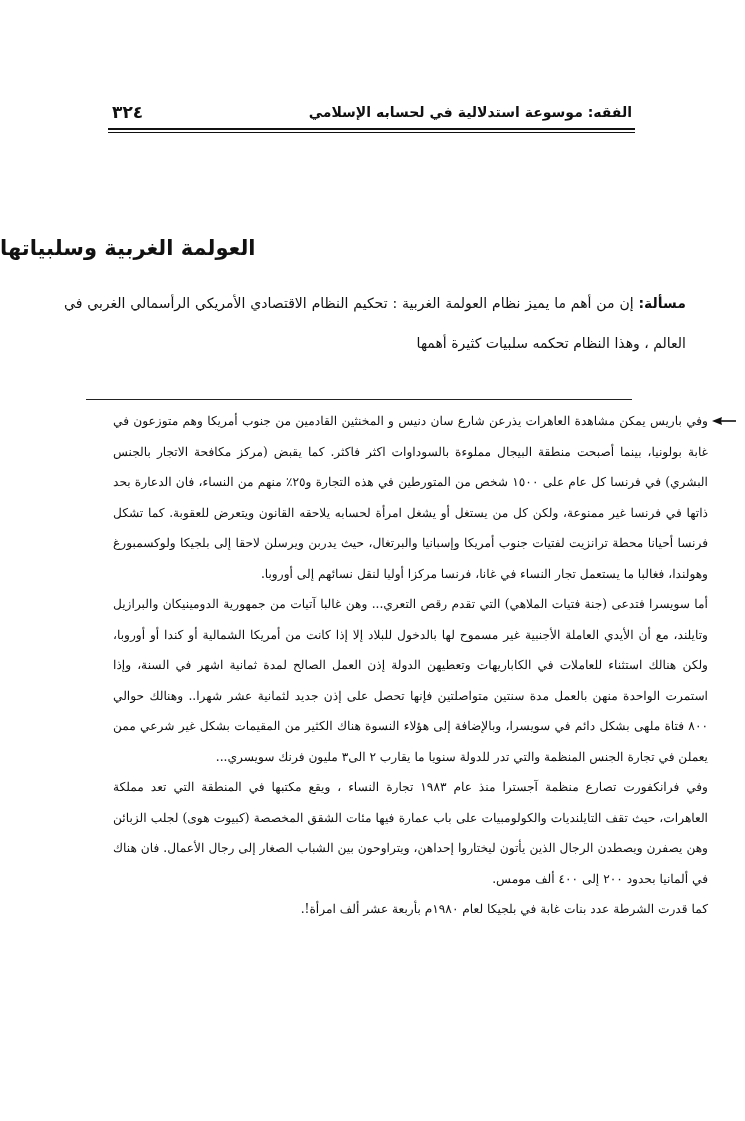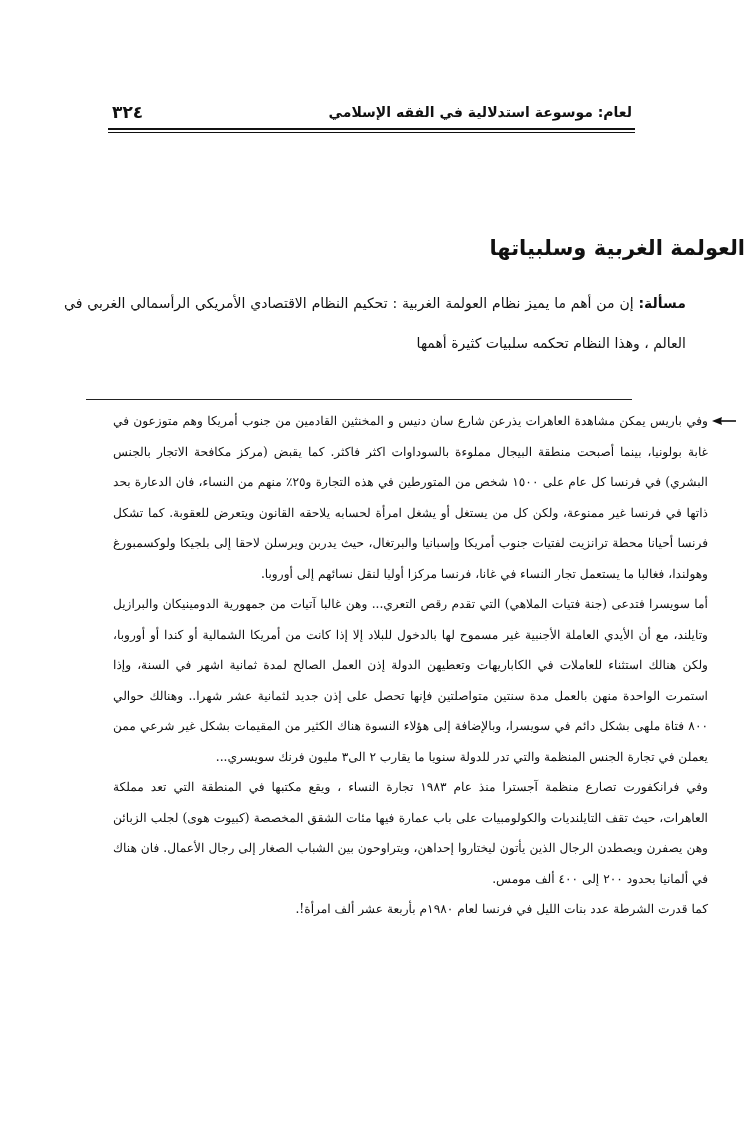--- a/index.html
+++ b/index.html
@@ -7,21 +7,21 @@
          font-family: "DejaVu Serif", serif; color: #111; }
   .page { position: absolute; left: 0; top: 0; width: 745px; height: 1121px; direction: rtl; }
 
   .running-head { position: absolute; top: 98px; left: 112px; width: 520px; height: 28px;
                   display: flex; justify-content: space-between; align-items: center; }
   .running-title { font-family: "DejaVu Sans", sans-serif; font-weight: bold; font-size: 14px; }
   .page-number { font-family: "DejaVu Sans", sans-serif; font-weight: bold; font-size: 17px; }
   .head-rule { position: absolute; top: 128px; left: 108px; width: 527px; height: 5px;
                border-top: 2px solid #111; border-bottom: 1px solid #111; box-sizing: border-box; }
 
-  .chapter-title { position: absolute; top: 236px; left: 0; width: 745px; text-align: right;
+  .chapter-title { position: absolute; top: 236px; left: 0; width: 745px; text-align: left;
                    font-family: "DejaVu Sans", sans-serif; font-weight: bold; font-size: 21px; }
 
   .main-text { position: absolute; top: 283px; left: 64px; width: 622px;
                font-family: "DejaVu Sans", sans-serif; font-size: 14px; line-height: 40px;
                text-align: justify; text-align-last: right; }
   .main-text .lead { font-weight: bold; }
 
   .footnote-rule { position: absolute; top: 399px; left: 86px; width: 546px; height: 0;
                    border-top: 1px solid #222; }
 
@@ -30,21 +30,21 @@
                text-align: justify; margin-left: 33px; }
   .footnotes p { margin: 0; }
   .arrow-icon { display: inline-block; position: absolute; right: -28px; top: 10px; width: 24px; height: 10px; }
   .first { position: relative; }
 </style>
 </head>
 <body>
 
 <div class="page">
   <div class="running-head">
-    <span class="running-title">لعام: موسوعة استدلالية في الفقه الإسلامي</span>
+    <span class="running-title">الفقه: موسوعة استدلالية في لحسابه الإسلامي</span>
     <span class="page-number">٣٢٤</span>
   </div>
   <div class="head-rule"></div>
 
   <div class="chapter-title">العولمة الغربية وسلبياتها</div>
 
   <div class="main-text">
     <span class="lead">مسألة:</span><span> إن من أهم ما يميز نظام العولمة الغربية : تحكيم النظام الاقتصادي الأمريكي الرأسمالي الغربي في العالم ، وهذا النظام تحكمه سلبيات كثيرة أهمها</span>
   </div>
 
@@ -53,15 +53,15 @@
   <div class="footnotes">
     <p class="first">
       <svg class="arrow-icon" viewBox="0 0 24 10">
         <line x1="8" y1="5" x2="24" y2="5" stroke="#111" stroke-width="1.6"></line>
         <polygon points="0,5 10,1 9,5 10,9" fill="#111"></polygon>
       </svg>
       <span>وفي باريس يمكن مشاهدة العاهرات يذرعن شارع سان دنيس و المخنثين القادمين من جنوب أمريكا وهم متوزعون في غابة بولونيا، بينما أصبحت منطقة البيجال مملوءة بالسوداوات اكثر فاكثر. كما يقبض (مركز مكافحة الاتجار بالجنس البشري) في فرنسا كل عام على ١٥٠٠ شخص من المتورطين في هذه التجارة و٢٥٪ منهم من النساء، فان الدعارة بحد ذاتها في فرنسا غير ممنوعة، ولكن كل من يستغل أو يشغل امرأة لحسابه يلاحقه القانون ويتعرض للعقوبة. كما تشكل فرنسا أحيانا محطة ترانزيت لفتيات جنوب أمريكا وإسبانيا والبرتغال، حيث يدربن ويرسلن لاحقا إلى بلجيكا ولوكسمبورغ وهولندا، فغالبا ما يستعمل تجار النساء في غانا، فرنسا مركزا أوليا لنقل نسائهم إلى أوروبا.</span>
     </p>
     <p><span>أما سويسرا فتدعى (جنة فتيات الملاهي) التي تقدم رقص التعري... وهن غالبا آتيات من جمهورية الدومينيكان والبرازيل وتايلند، مع أن الأيدي العاملة الأجنبية غير مسموح لها بالدخول للبلاد إلا إذا كانت من أمريكا الشمالية أو كندا أو أوروبا، ولكن هنالك استثناء للعاملات في الكاباريهات وتعطيهن الدولة إذن العمل الصالح لمدة ثمانية اشهر في السنة، وإذا استمرت الواحدة منهن بالعمل مدة سنتين متواصلتين فإنها تحصل على إذن جديد لثمانية عشر شهرا.. وهنالك حوالي ٨٠٠ فتاة ملهى بشكل دائم في سويسرا، وبالإضافة إلى هؤلاء النسوة هناك الكثير من المقيمات بشكل غير شرعي ممن يعملن في تجارة الجنس المنظمة والتي تدر للدولة سنويا ما يقارب ٢ الى٣ مليون فرنك سويسري...</span></p>
     <p><span>وفي فرانكفورت تصارع منظمة آجسترا منذ عام ١٩٨٣ تجارة النساء ، ويقع مكتبها في المنطقة التي تعد مملكة العاهرات، حيث تقف التايلنديات والكولومبيات على باب عمارة فيها مئات الشقق المخصصة (كبيوت هوى) لجلب الزبائن وهن يصفرن ويصطدن الرجال الذين يأتون ليختاروا إحداهن، ويتراوحون بين الشباب الصغار إلى رجال الأعمال. فان هناك في ألمانيا بحدود ٢٠٠ إلى ٤٠٠ ألف مومس.</span></p>
-    <p><span>كما قدرت الشرطة عدد بنات الليل في فرنسا لعام ١٩٨٠م بأربعة عشر ألف امرأة!.</span></p>
+    <p><span>كما قدرت الشرطة عدد بنات غابة في بلجيكا لعام ١٩٨٠م بأربعة عشر ألف امرأة!.</span></p>
   </div>
 </div>
 
 </body></html>

